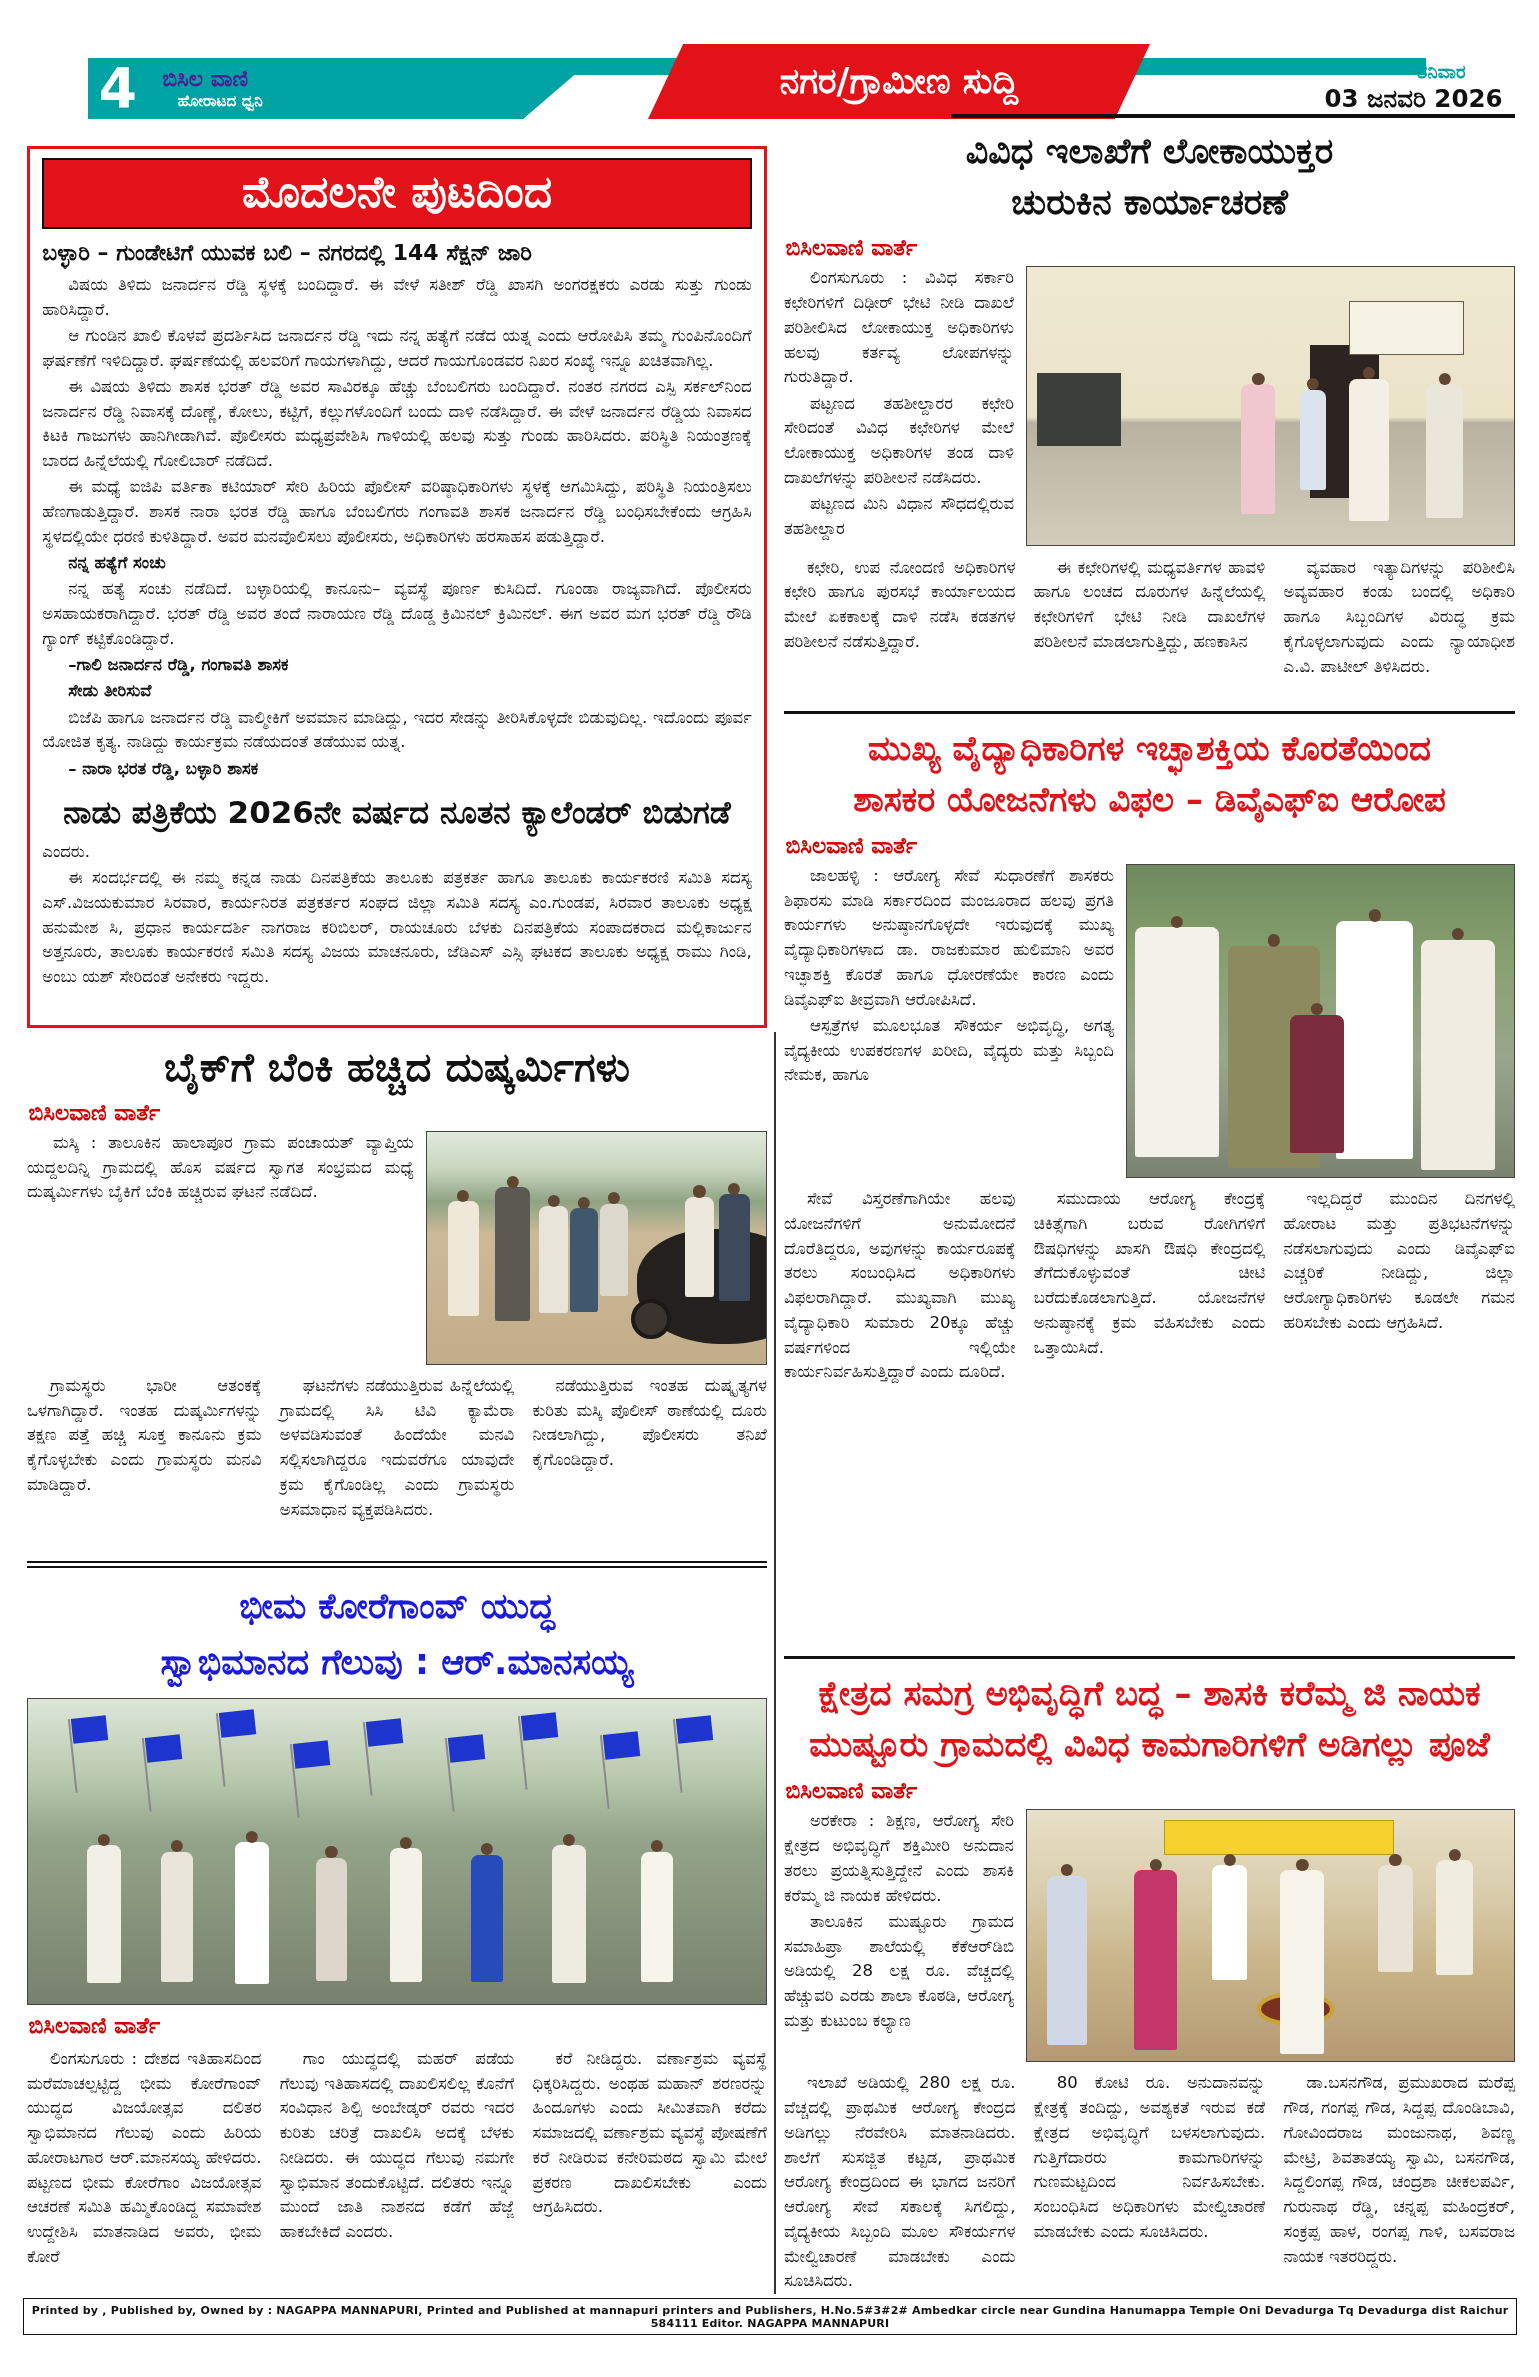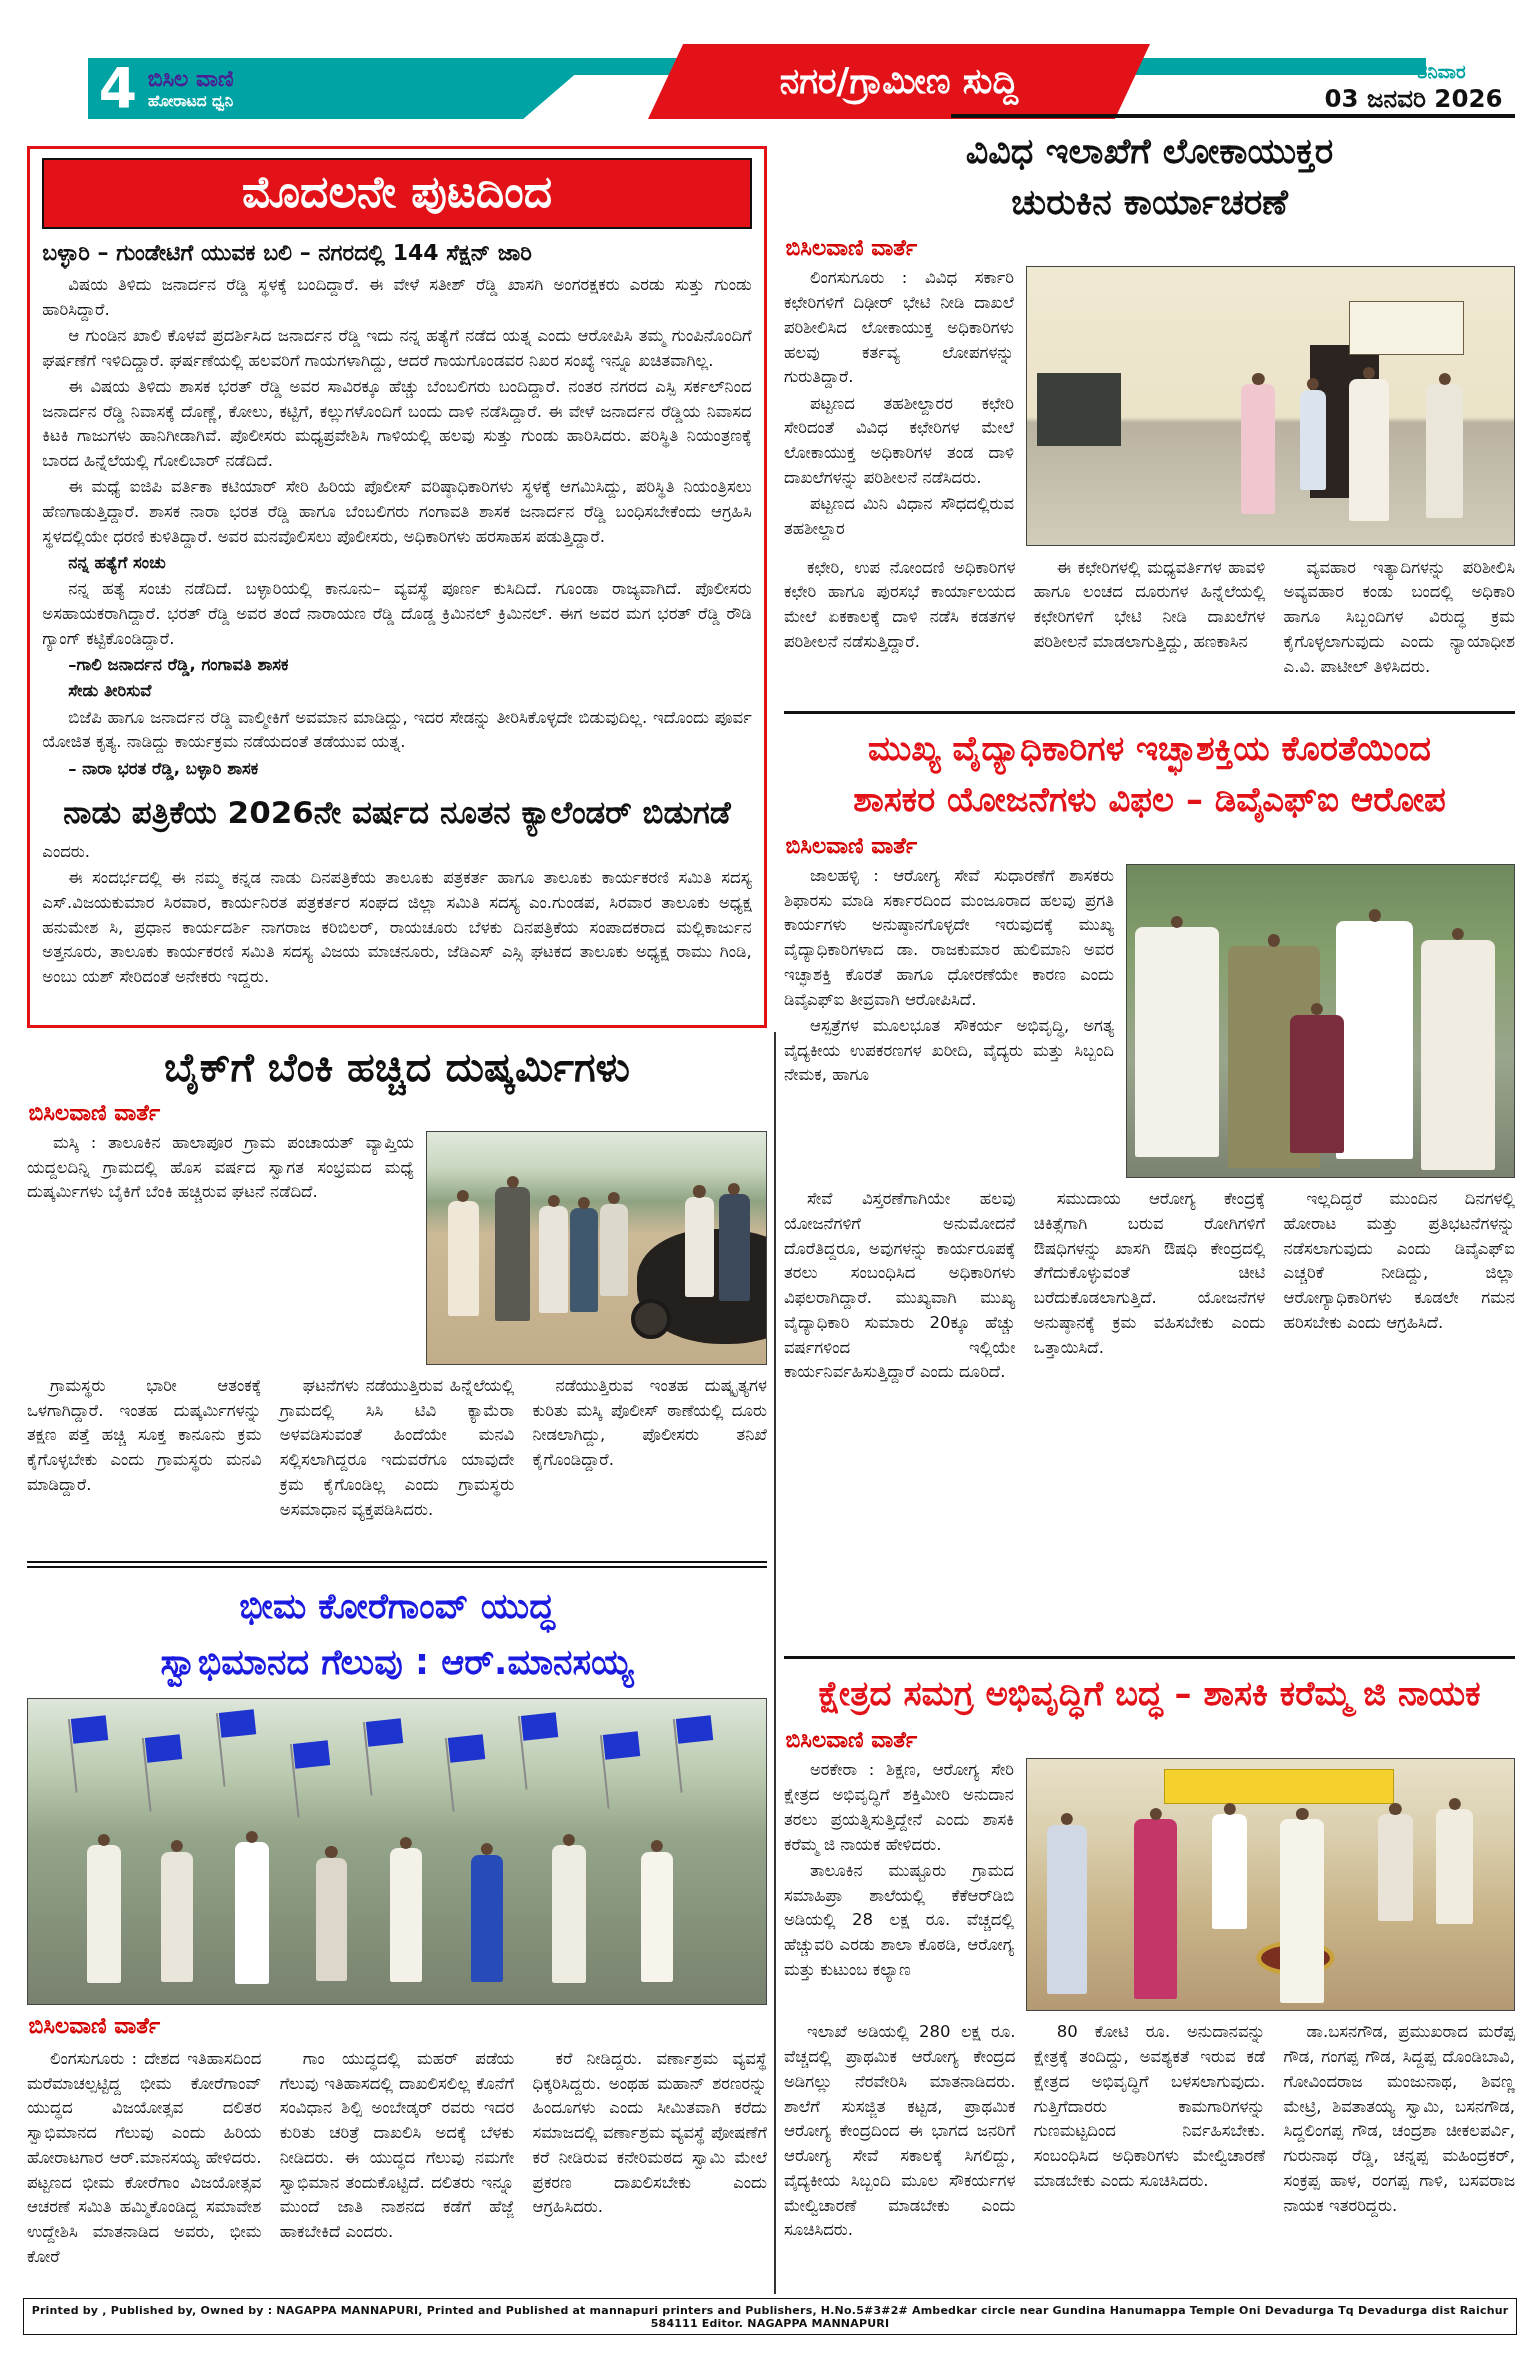--- a/index.html
+++ b/index.html
@@ -8,21 +8,21 @@
     position:relative; width:1540px; height:2377px; background:#ffffff;
     font-family:"DejaVu Sans", sans-serif; color:#111; overflow:hidden;
   }
   
   .teal-band { position:absolute; left:88px; top:58px; width:1338px; height:17px; background:#00A3A3; }
   .logo-block { position:absolute; left:88px; top:58px; width:506px; height:61px; background:#00A3A3;
     clip-path:polygon(0 0,100% 0,86% 100%,0 100%); display:flex; align-items:center; padding-left:10.7px; }
   .page-num { font-size:55px; font-weight:bold; color:#fff; line-height:1; margin-right:10.7px; }
   .logo-texts { display:flex; flex-direction:column; align-items:center; }
   .logo-title { font-size:22px; font-weight:bold; color:#4c1d95; line-height:1.1; }
-  .logo-tagline { font-size:15.3px; font-weight:bold; color:#fff; }
+  .logo-tagline { font-size:15.3px; font-weight:bold; color:#fff;margin-left:30px; }
   .section-ribbon { position:absolute; left:648px; top:44px; width:502px; height:75px; background:#E31218;
     clip-path:polygon(7% 0,100% 0,93% 100%,0 100%); display:flex; align-items:center; justify-content:center; }
   .section-ribbon span { color:#fff; font-weight:bold; font-size:35px; }
   .edition-day { position:absolute; left:1332px; top:61px; width:219px; text-align:center;
     color:#00A3A3; font-weight:bold; font-size:18.4px; }
   .edition-date { position:absolute; left:1304px; top:84px; width:219px; text-align:center;
     color:#111; font-weight:bold; font-size:24.5px; }
   .header-rule { position:absolute; left:951px; top:114px; width:564px; height:3.8px; background:#111; }
 
   
@@ -241,20 +241,21 @@
         <p>ಸಮುದಾಯ ಆರೋಗ್ಯ ಕೇಂದ್ರಕ್ಕೆ ಚಿಕಿತ್ಸೆಗಾಗಿ ಬರುವ ರೋಗಿಗಳಿಗೆ ಔಷಧಿಗಳನ್ನು ಖಾಸಗಿ ಔಷಧಿ ಕೇಂದ್ರದಲ್ಲಿ ತೆಗೆದುಕೊಳ್ಳುವಂತೆ ಚೀಟಿ ಬರೆದುಕೊಡಲಾಗುತ್ತಿದೆ. ಯೋಜನೆಗಳ ಅನುಷ್ಠಾನಕ್ಕೆ ಕ್ರಮ ವಹಿಸಬೇಕು ಎಂದು ಒತ್ತಾಯಿಸಿದೆ.</p>
         <p>ಇಲ್ಲದಿದ್ದರೆ ಮುಂದಿನ ದಿನಗಳಲ್ಲಿ ಹೋರಾಟ ಮತ್ತು ಪ್ರತಿಭಟನೆಗಳನ್ನು ನಡೆಸಲಾಗುವುದು ಎಂದು ಡಿವೈಎಫ್ಐ ಎಚ್ಚರಿಕೆ ನೀಡಿದ್ದು, ಜಿಲ್ಲಾ ಆರೋಗ್ಯಾಧಿಕಾರಿಗಳು ಕೂಡಲೇ ಗಮನ ಹರಿಸಬೇಕು ಎಂದು ಆಗ್ರಹಿಸಿದೆ.</p>
       </div>
     </section>
 
     <div class="rule-thick"></div>
 
     <section>
       <h2 class="headline-red">
         <span>ಕ್ಷೇತ್ರದ ಸಮಗ್ರ ಅಭಿವೃದ್ಧಿಗೆ ಬದ್ಧ – ಶಾಸಕಿ ಕರೆಮ್ಮ ಜಿ ನಾಯಕ</span><br>
+        <span>ಮುಷ್ಟೂರು ಗ್ರಾಮದಲ್ಲಿ ವಿವಿಧ ಕಾಮಗಾರಿಗಳಿಗೆ ಅಡಿಗಲ್ಲು ಪೂಜೆ</span>
       </h2>
       <div class="byline">ಬಿಸಿಲವಾಣಿ ವಾರ್ತೆ</div>
       <div class="row">
         <div class="txt body" style="width:230px">
           <p>ಅರಕೇರಾ : ಶಿಕ್ಷಣ, ಆರೋಗ್ಯ ಸೇರಿ ಕ್ಷೇತ್ರದ ಅಭಿವೃದ್ಧಿಗೆ ಶಕ್ತಿಮೀರಿ ಅನುದಾನ ತರಲು ಪ್ರಯತ್ನಿಸುತ್ತಿದ್ದೇನೆ ಎಂದು ಶಾಸಕಿ ಕರೆಮ್ಮ ಜಿ ನಾಯಕ ಹೇಳಿದರು.</p>
           <p>ತಾಲೂಕಿನ ಮುಷ್ಟೂರು ಗ್ರಾಮದ ಸಮಾಹಿಪ್ರಾ ಶಾಲೆಯಲ್ಲಿ ಕೆಕೆಆರ್‌ಡಿಬಿ ಅಡಿಯಲ್ಲಿ 28 ಲಕ್ಷ ರೂ. ವೆಚ್ಚದಲ್ಲಿ ಹೆಚ್ಚುವರಿ ಎರಡು ಶಾಲಾ ಕೊಠಡಿ, ಆರೋಗ್ಯ ಮತ್ತು ಕುಟುಂಬ ಕಲ್ಯಾಣ</p>
         </div>
         <div class="ph ph-karemma" style="flex:1;height:253px">
           <i class="banner" style="left:28%;top:4%;width:230px;height:35px"></i>
           <i class="garland" style="left:48%;top:74%;width:69px;height:26px"></i>

